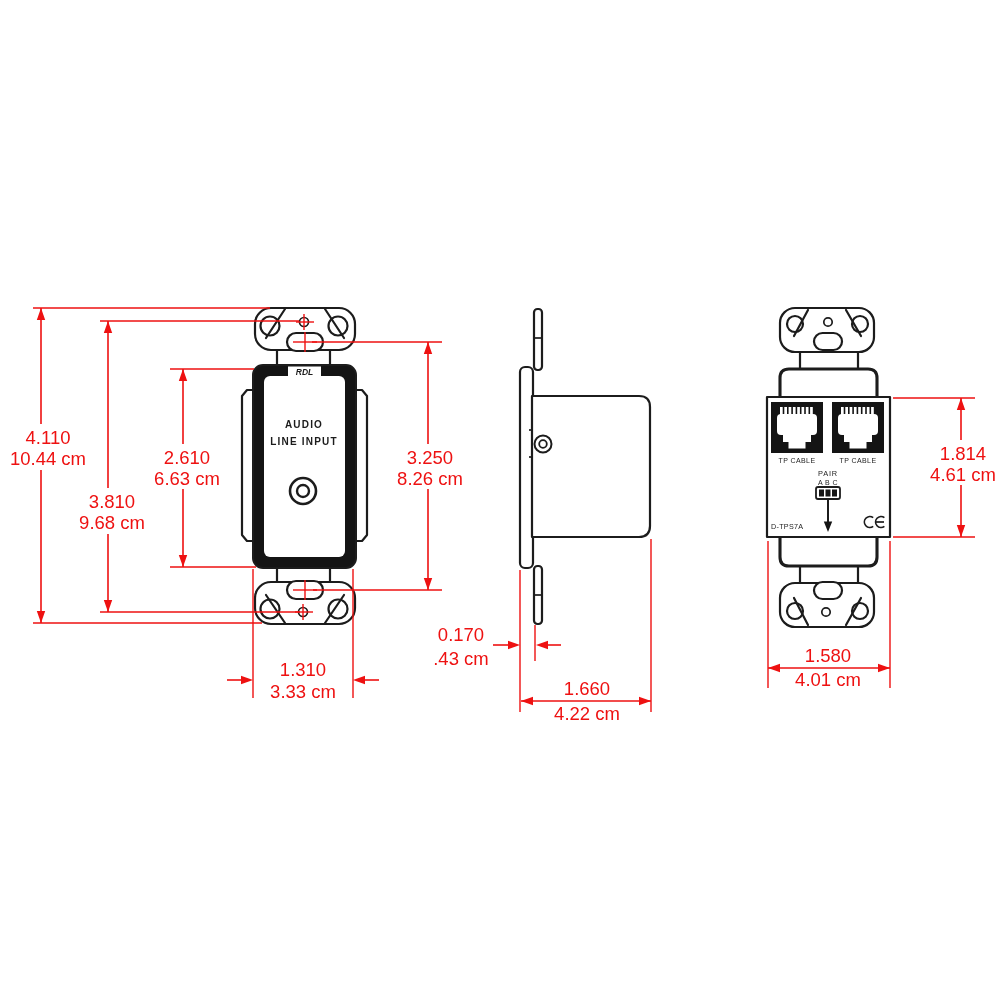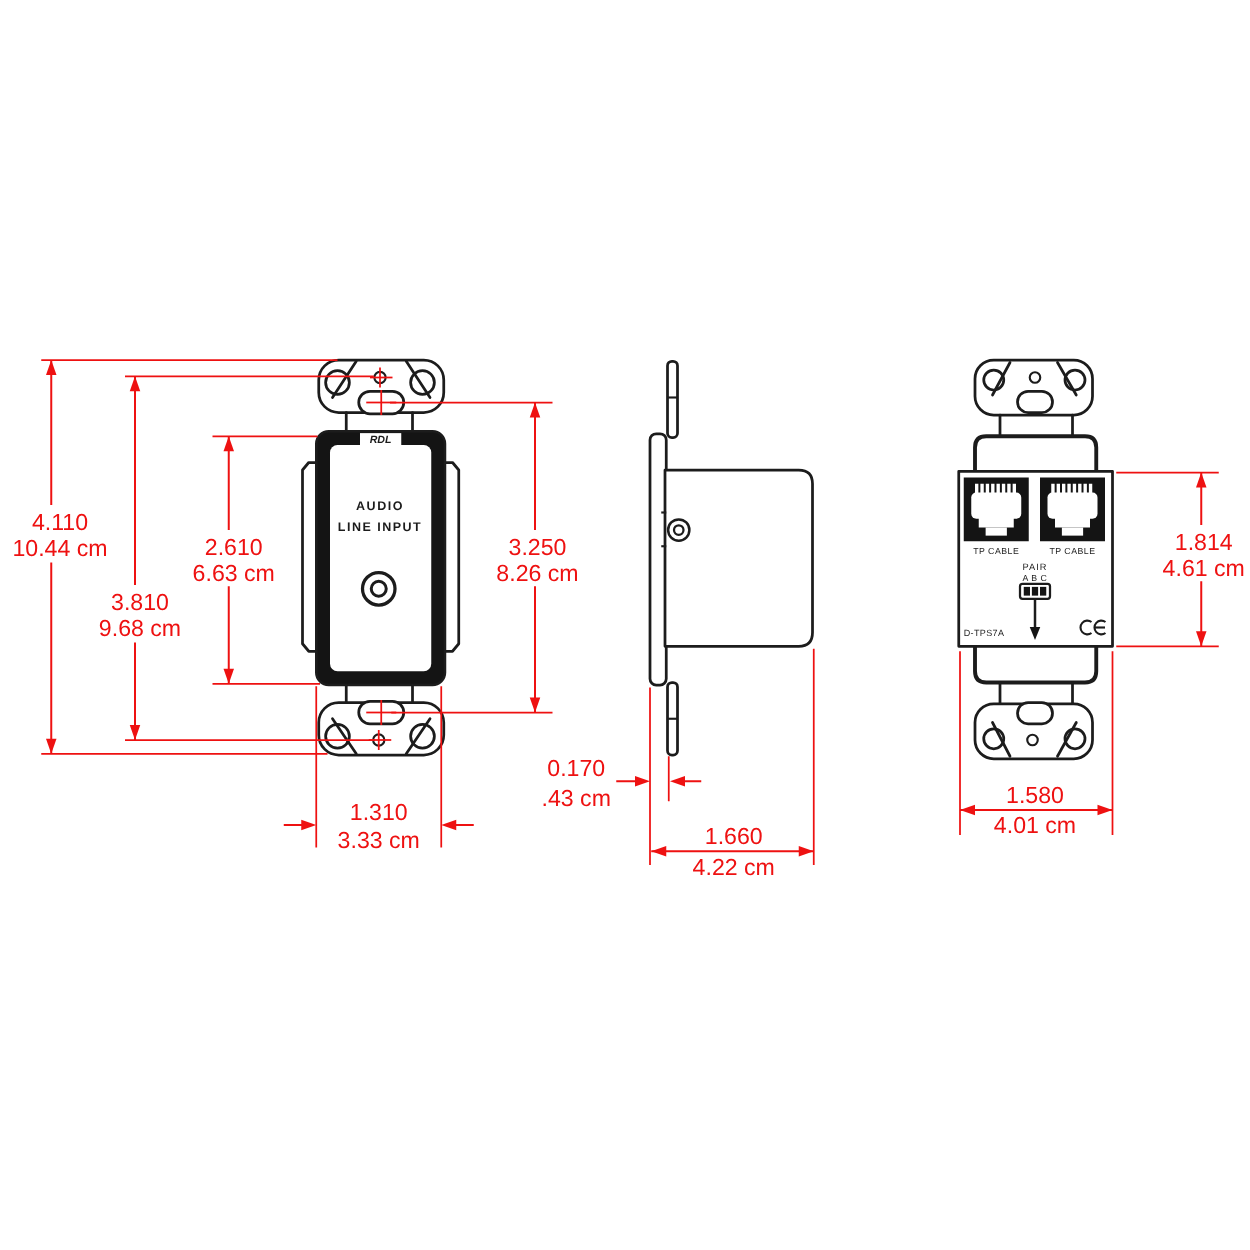--- a/index.html
+++ b/index.html
@@ -1,17 +1,17 @@
 <!DOCTYPE html>
 <html><head>
 <meta charset="utf-8">
 <style>
   html,body{margin:0;padding:0;background:#ffffff;}
   .canvas{position:relative;width:1000px;height:920px;background:#ffffff;overflow:hidden;
-          font-family:"Liberation Sans",sans-serif;}
+          font-family:"Liberation Sans",sans-serif;margin-top:20px;}
   svg{position:absolute;left:0;top:0;}
   
   .k{stroke:#1c1c1c;stroke-width:2.2;fill:none;stroke-linejoin:round;stroke-linecap:round;}
   .kthin{stroke:#1c1c1c;stroke-width:1.7;fill:none;}
   .kthick{stroke:#1c1c1c;stroke-width:3.1;fill:none;stroke-linejoin:round;}
   .kfill{fill:#141414;stroke:none;}
   .wfill{fill:#ffffff;stroke:none;}
   .wk{stroke:#1c1c1c;stroke-width:2.2;fill:#ffffff;stroke-linejoin:round;}
   
   .r{stroke:#ee1111;stroke-width:1.6;fill:none;stroke-linecap:butt;}

